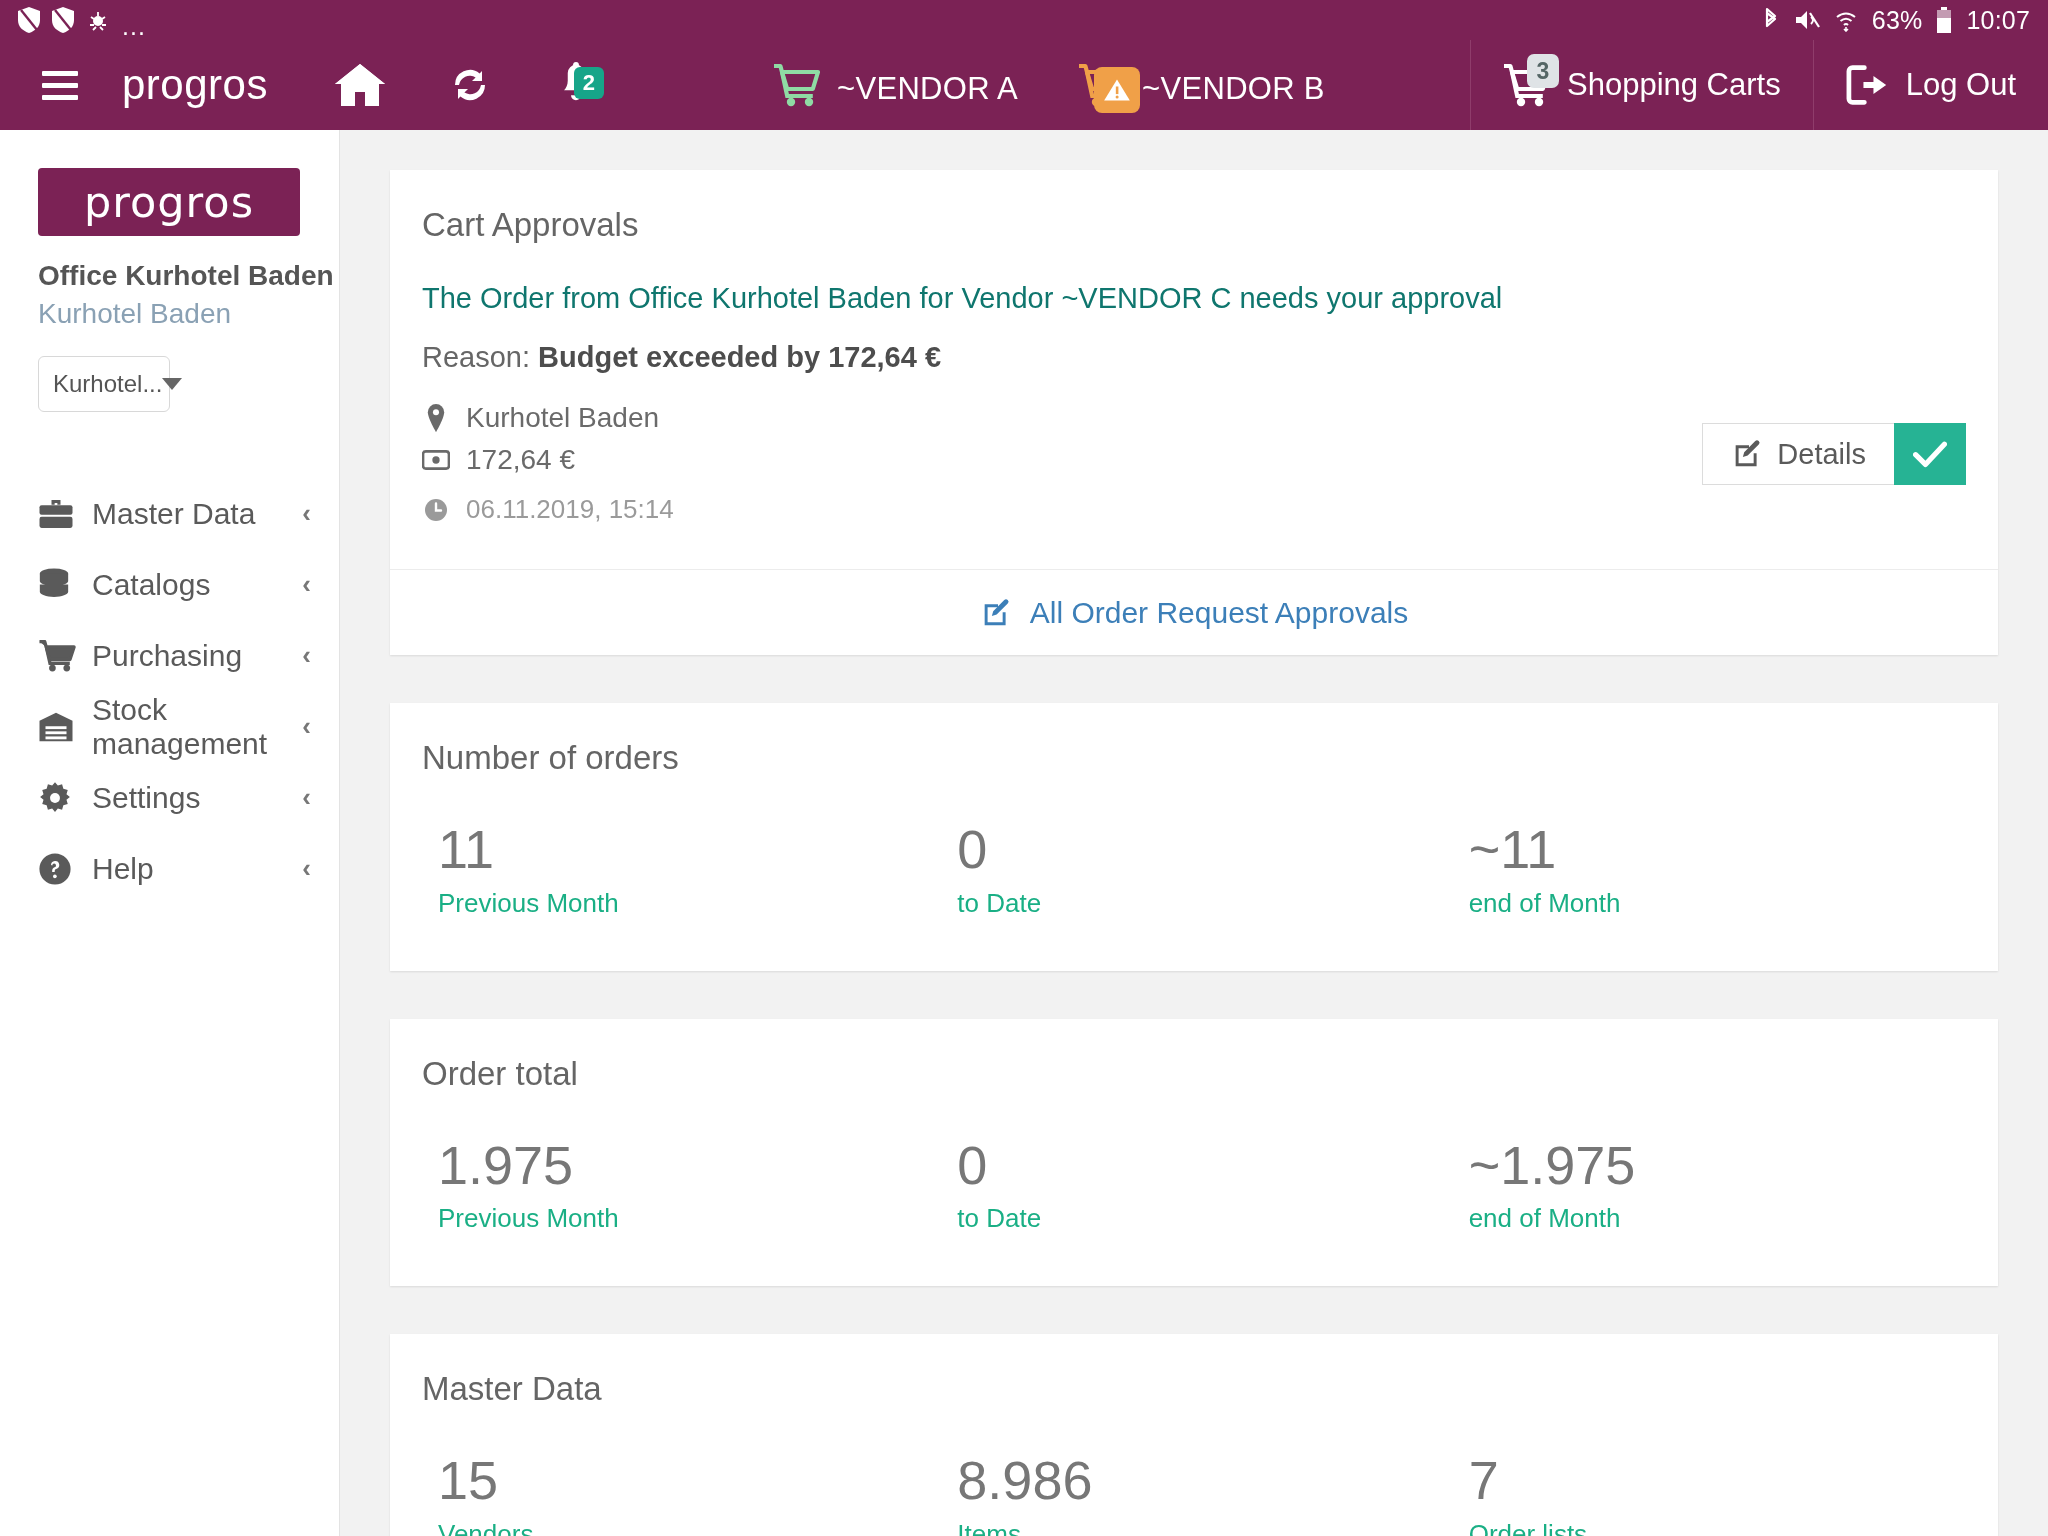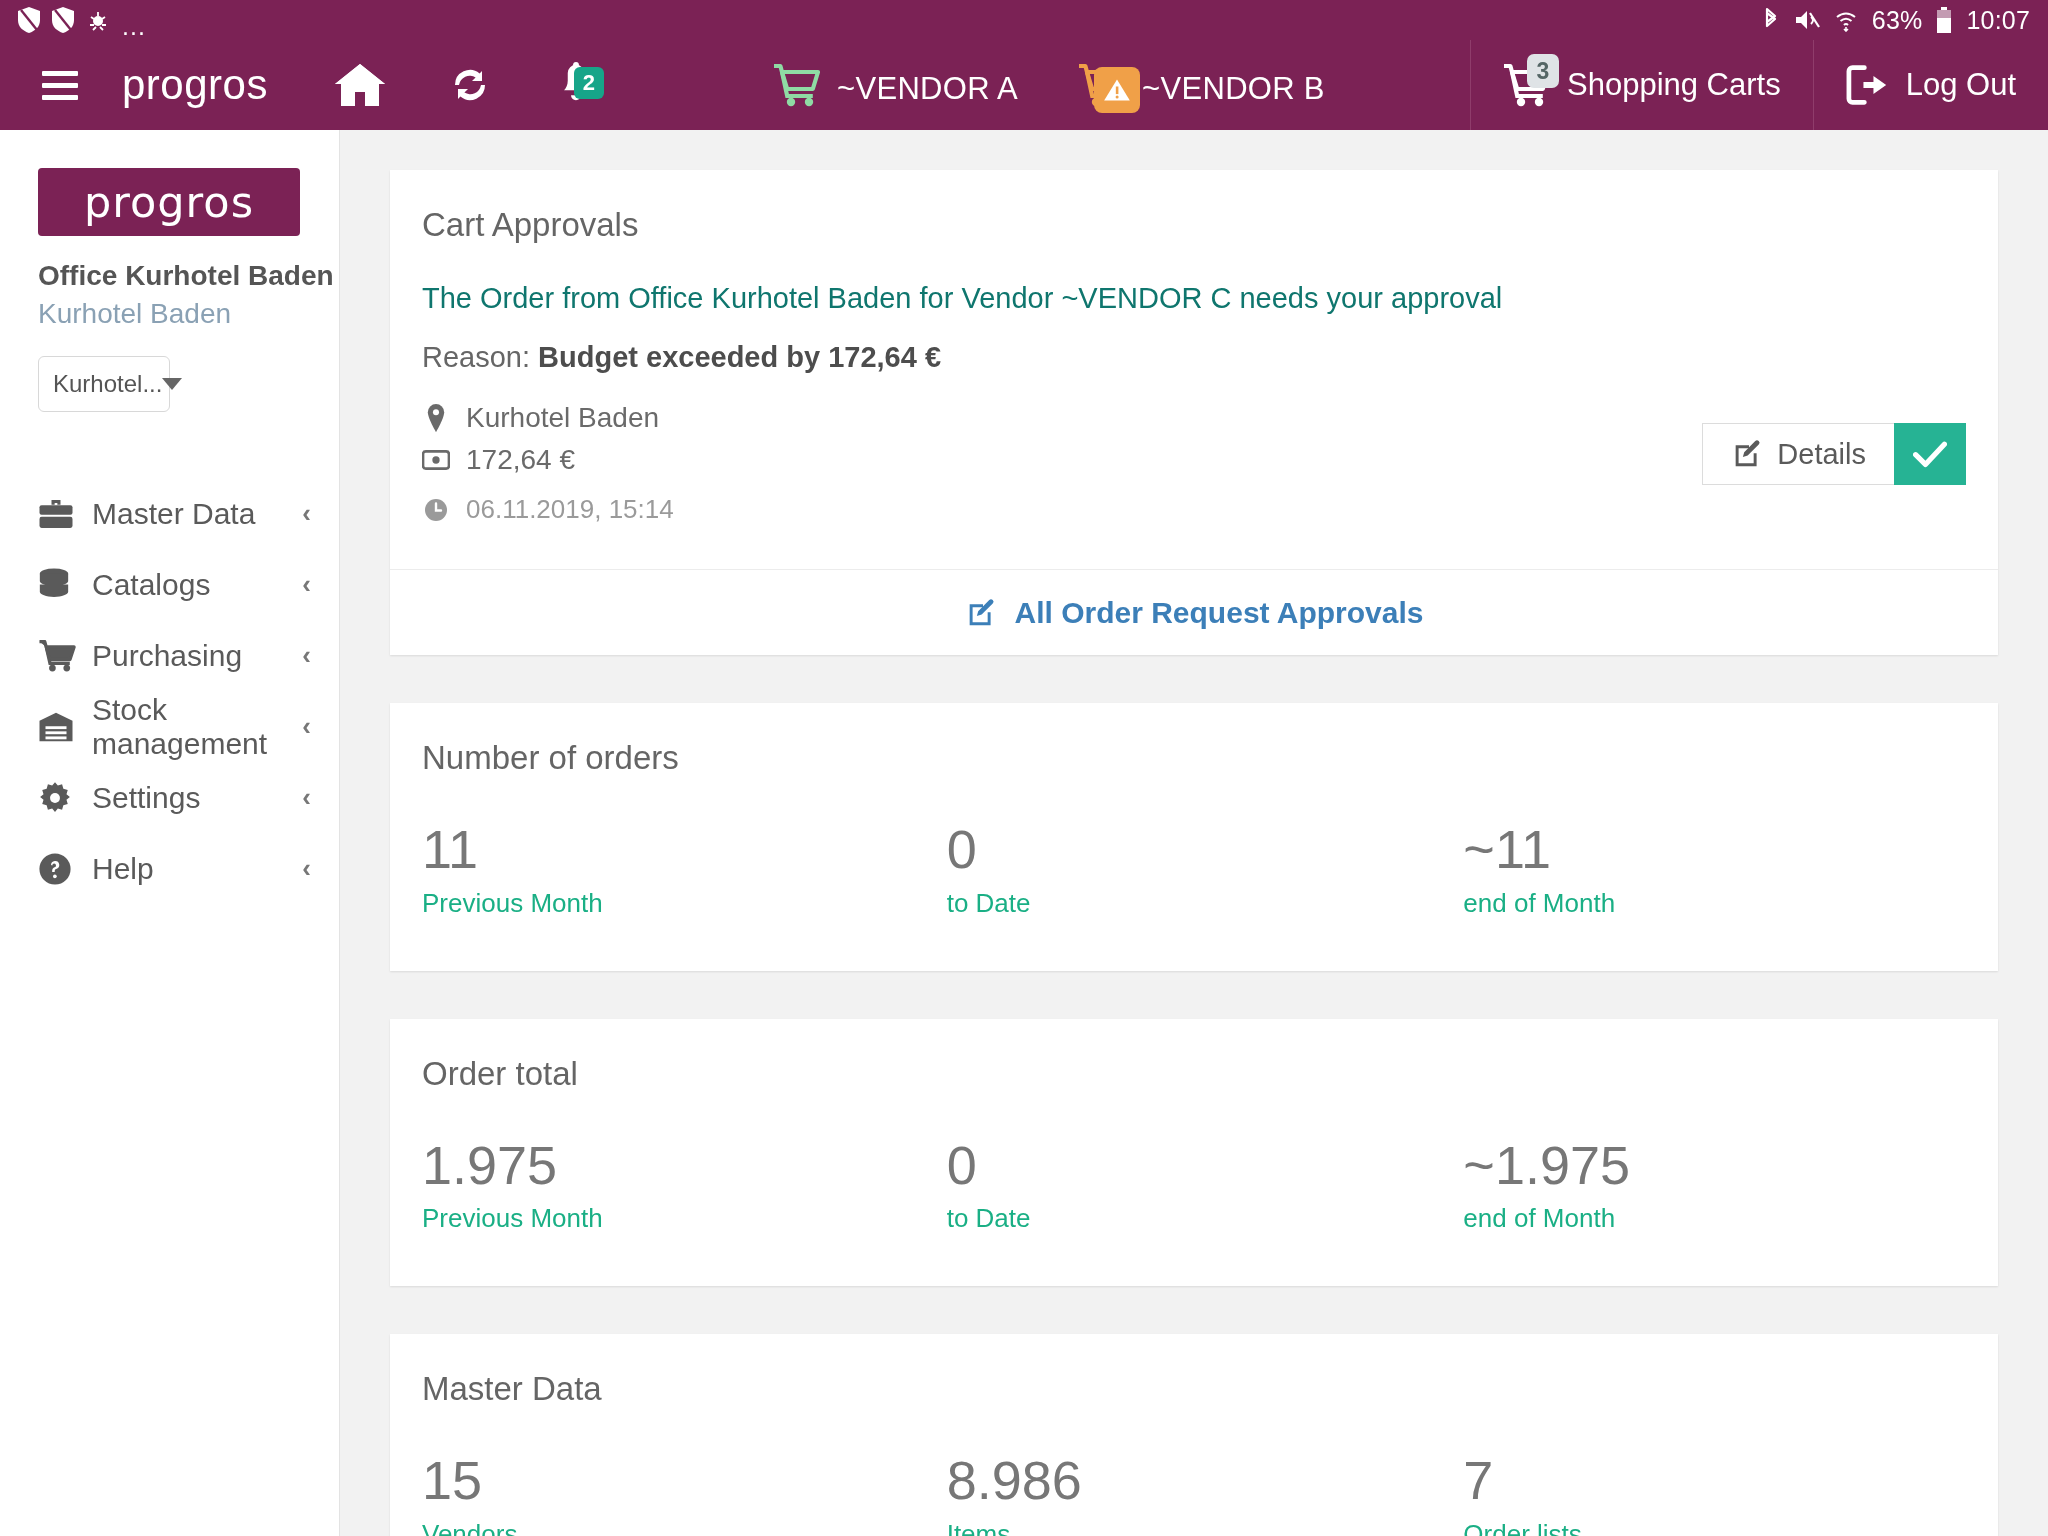--- a/index.html
+++ b/index.html
@@ -165,24 +165,24 @@
   }
 
   .card-footer {
     border-top: 1px solid #ececec;
     margin-top: 34px;
     height: 86px;
     display: flex; align-items: center; justify-content: center;
   }
   .footer-link {
     display: flex; align-items: center; gap: 18px;
-    color: #3c7fb8; font-size: 30px; text-decoration: none; cursor: pointer; font-weight: bold;
-  }
-
-  .stats { display: flex; padding: 44px 32px 52px 32px; }
+    color: #3c7fb8; font-size: 30px; text-decoration: none; cursor: pointer;
+  }
+
+  .stats { display: flex; padding: 44px 32px 52px 48px; }
   .stat { flex: 1; }
   .stat-value { font-size: 54px; color: #777; font-weight: 300; line-height: 1.05; }
   .stat-label { font-size: 26px; color: #1aaf85; margin-top: 10px; }
   .stat:nth-child(2) { margin-left: 22px; }
   .stat:nth-child(3) { margin-left: 14px; }
 
   svg { display: block; }
 </style>
 </head>
 <body>

